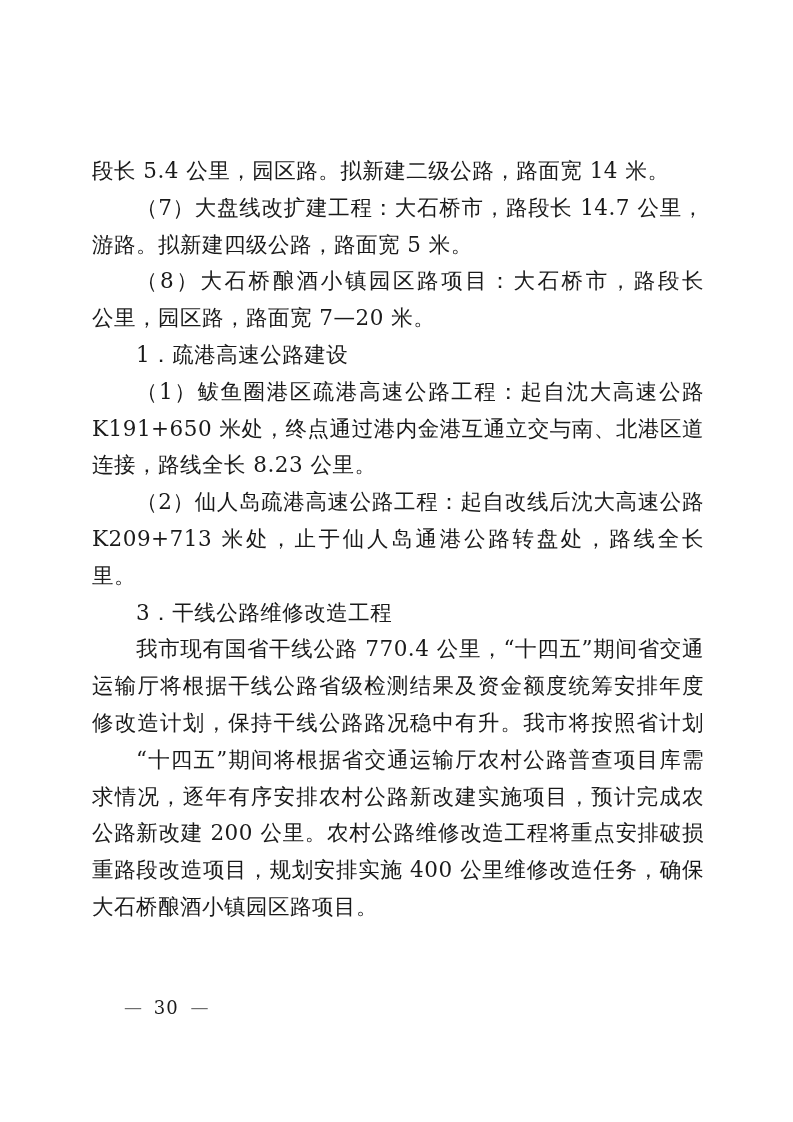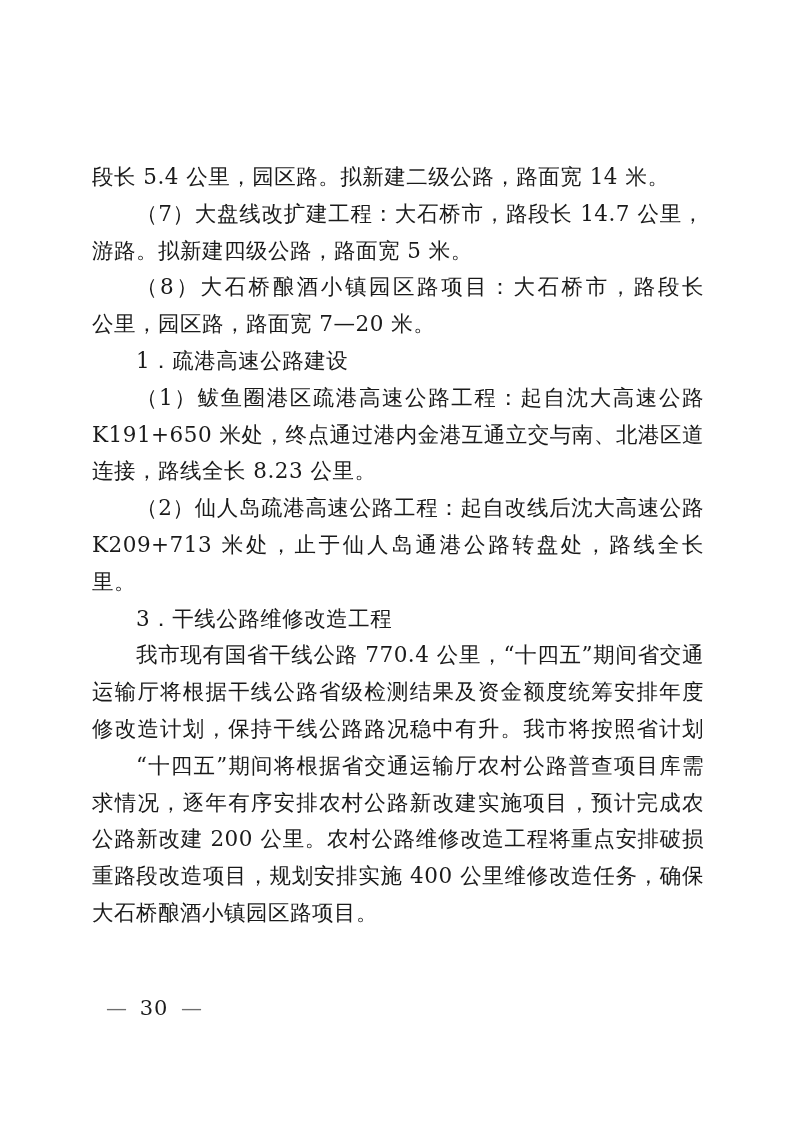--- a/index.html
+++ b/index.html
@@ -12,43 +12,43 @@
     width: 793px;
     height: 1122px;
     background: #ffffff;
     overflow: hidden;
     font-family: "DejaVu Serif", "Liberation Serif", serif;
     color: #1a1a1a;
   }
   .content {
     position: absolute;
     left: 92px;
-    top: 159px;
+    top: 153px;
     width: 612px;
   }
   .line {
     font-size: 21.5px;
     line-height: 36.8px;
     height: 36.8px;
     overflow: hidden;
     letter-spacing: 0.5px;
     text-align: justify;
     white-space: normal;
   }
   .line.fill {
     text-align-last: justify;
   }
   .line.indent {
     text-indent: 44px;
   }
   .footer {
     position: absolute;
-    left: 100px;
+    left: 118px;
     top: 996px;
-    font-size: 21px;
+    font-size: 18px;
     line-height: 24px;
     color: #1a1a1a;
     white-space: nowrap;
   }
   .footer .dash {
     color: #6e6e6e;
     padding: 0 6px;
   }
   .footer .num {
     color: #1a1a1a;

